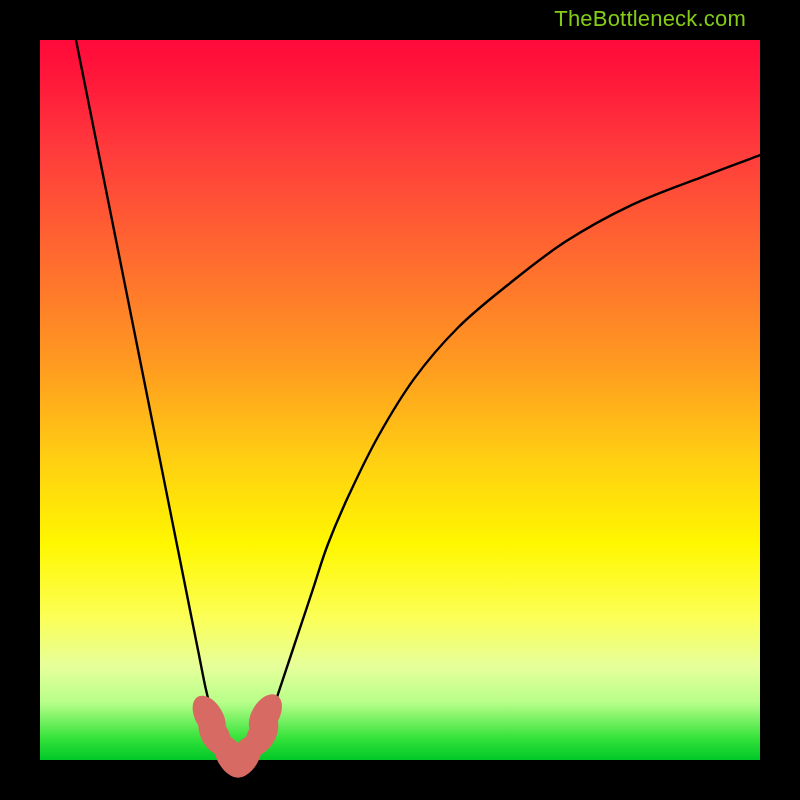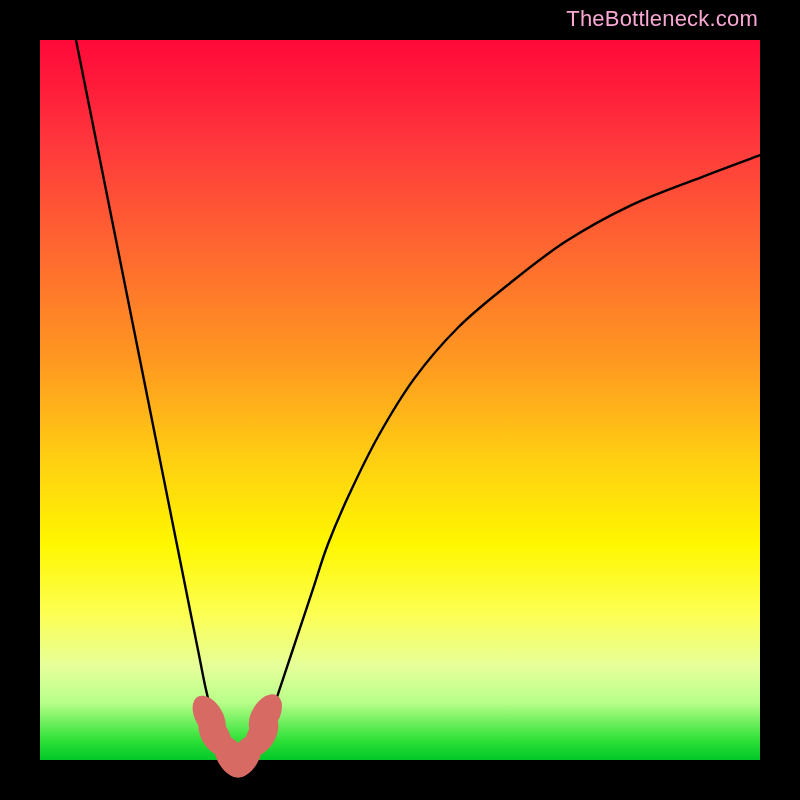--- a/index.html
+++ b/index.html
@@ -38,22 +38,22 @@
       #fcff55 80%,
       #e6ff9a 87%,
       #b8ff8a 92%,
       #34e23a 97%,
       #00c828 100%
     );
   }
   .watermark {
     position: absolute;
     top: 6px;
-    right: 42px;
-    color: #f9a8d4;
+    right: 54px;
+    color: #84cc16;
     font-size: 22px;
     font-weight: 500;
     letter-spacing: 0.2px;
     user-select: none;
   }
   svg.curve {
     position: absolute;
     left: 0;
     top: 0;
     width: 720px;

